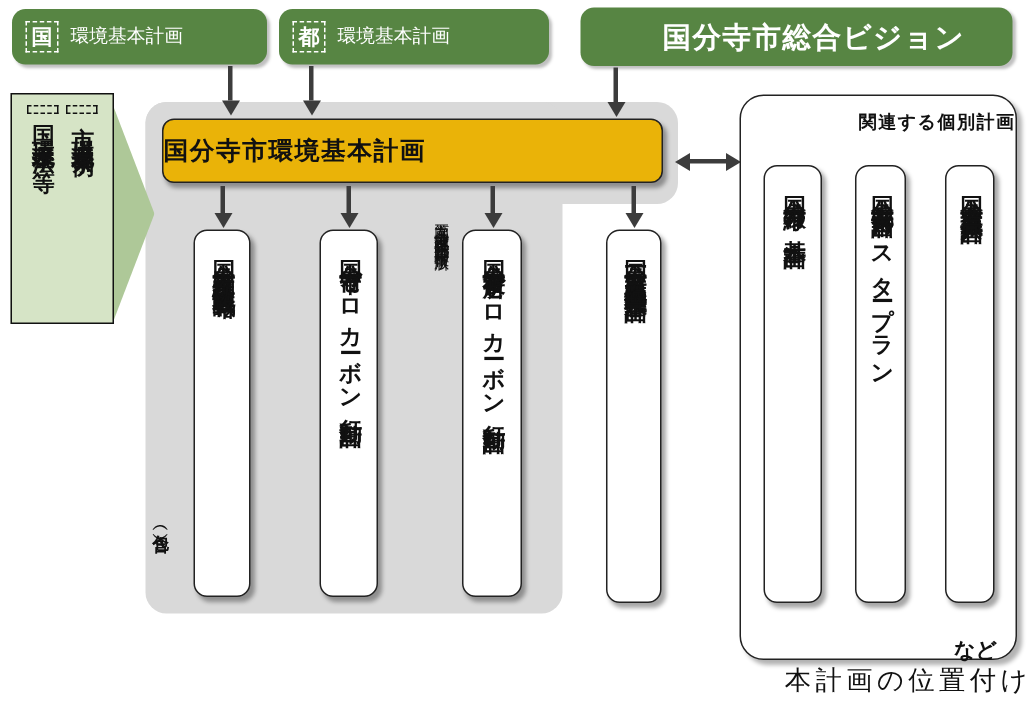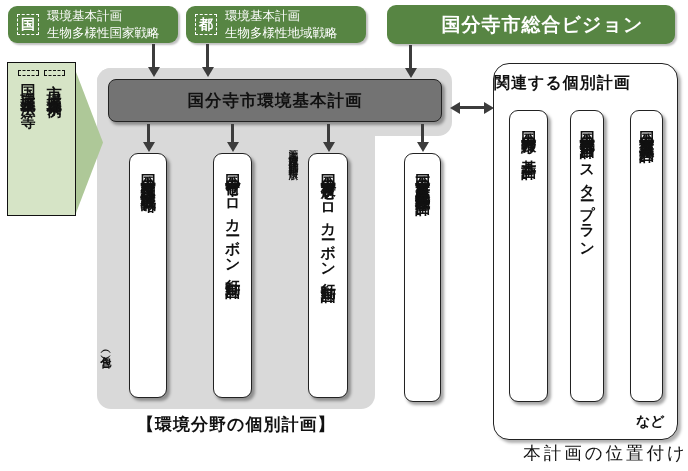--- a/index.html
+++ b/index.html
@@ -28,39 +28,39 @@
   .lcol{
     writing-mode:vertical-rl;font-weight:bold;font-size:15px;letter-spacing:2px;line-height:1.15;
   }
   .ltag{border:1px dashed #111;padding:1px 1px;margin-inline-end:5px;}
   .lsuffix{margin-inline-start:11px;}
   .law-arrow{background:#aec898;clip-path:polygon(0 0,100% 50%,0 100%);}
   
   .gray{background:#d9d9d9;border-radius:14px;}
   
   .hdr{
-    background:#737373;border:1.6px solid #222;border-radius:8px;
-    display:flex;align-items:center;justify-content:center;
+    background:#eab308;border:1.6px solid #222;border-radius:8px;
+    display:flex;align-items:center;
     font-weight:bold;font-size:16.5px;letter-spacing:1px;
     box-shadow:2.5px 3px 3px rgba(0,0,0,.35);box-sizing:border-box;
   }
   .vplan{
     background:#fff;border:1.5px solid #222;border-radius:9px;
     box-shadow:2.5px 3px 3px rgba(0,0,0,.35);box-sizing:border-box;
     display:flex;justify-content:center;padding-top:8px;
   }
   .vplan>span{
     writing-mode:vertical-rl;font-weight:bold;font-size:15px;letter-spacing:2px;line-height:1.1;
   }
   
   .panel{
     background:#fff;border:1.6px solid #222;border-radius:16px;
     box-shadow:3px 3px 3px rgba(0,0,0,.3);box-sizing:border-box;
   }
-  .panel-title{font-weight:bold;font-size:16px;text-align:left;padding-top:9px;letter-spacing:1px;}
+  .panel-title{font-weight:bold;font-size:12px;text-align:right;padding-top:9px;letter-spacing:1px;}
   
   .vnote{writing-mode:vertical-rl;font-size:10px;letter-spacing:1px;line-height:1.1;}
   .inote{writing-mode:vertical-rl;font-size:11px;font-weight:bold;letter-spacing:1px;line-height:1.1;}
   
   .arrow-v{display:flex;flex-direction:column;align-items:center;width:13px;}
   .arrow-v .stem{width:3px;flex:1;background:#3c3c3c;}
   .arrow-v .head{width:0;height:0;border-left:6.5px solid transparent;border-right:6.5px solid transparent;border-top:10px solid #3c3c3c;}
   .arrow-h{display:flex;align-items:center;height:13px;}
   .arrow-h .line{flex:1;height:3px;background:#3c3c3c;}
   .arrow-h .hl{width:0;height:0;border-top:6.5px solid transparent;border-bottom:6.5px solid transparent;border-right:10px solid #3c3c3c;}
@@ -75,29 +75,27 @@
 
 <div class="stage">
 
   <div class="abs gray" style="left:97px;top:68px;width:355px;height:68px;"></div>
   <div class="abs gray" style="left:97px;top:68px;width:278px;height:341px;"></div>
 
   <div class="abs gbox" style="left:8px;top:6px;width:170px;height:37px;">
     <span class="gtag">国</span>
     <span class="glines">
       <span style="display:block">環境基本計画</span>
-      <span style="display:block">生物多様性国家戦略</span>
     </span>
   </div>
 
   <div class="abs gbox" style="left:186px;top:6px;width:180px;height:37px;">
     <span class="gtag">都</span>
     <span class="glines">
       <span style="display:block">環境基本計画</span>
-      <span style="display:block">生物多様性地域戦略</span>
     </span>
   </div>
 
   <div class="abs gbox vision" style="left:387px;top:5px;width:288px;height:39px;padding-left:32px;">
     <span>国分寺市総合ビジョン</span>
   </div>
 
   <div class="abs law" style="left:7px;top:62px;width:69px;height:154px;">
     <span class="lcol"><span class="ltag">国</span><span>環境基本法</span><span class="lsuffix">等</span></span>
     <span class="lcol"><span class="ltag">市</span><span>環境基本条例</span></span>
@@ -165,18 +163,17 @@
   </div>
   <div class="abs vplan" style="left:509px;top:110px;width:39px;height:292px;justify-content:center;">
     <span>国分寺市緑の基本計画</span>
   </div>
   <div class="abs vplan" style="left:570px;top:110px;width:34px;height:292px;">
     <span>国分寺市都市計画マスタープラン</span>
   </div>
   <div class="abs vplan" style="left:630px;top:110px;width:33px;height:292px;">
     <span>国分寺市農業振興計画</span>
   </div>
-  <div class="abs etc" style="left:636px;top:413px;">など</div>
+  <div class="abs etc" style="left:636px;top:425px;">など</div>
 
-  <div class="abs cap-field" style="left:137px;top:413px;">【環境分野の個別計画】</div>
   <div class="abs cap-main" style="left:0;top:441px;width:688px;">本計画の位置付け</div>
 
 </div>
 
 </body></html>

